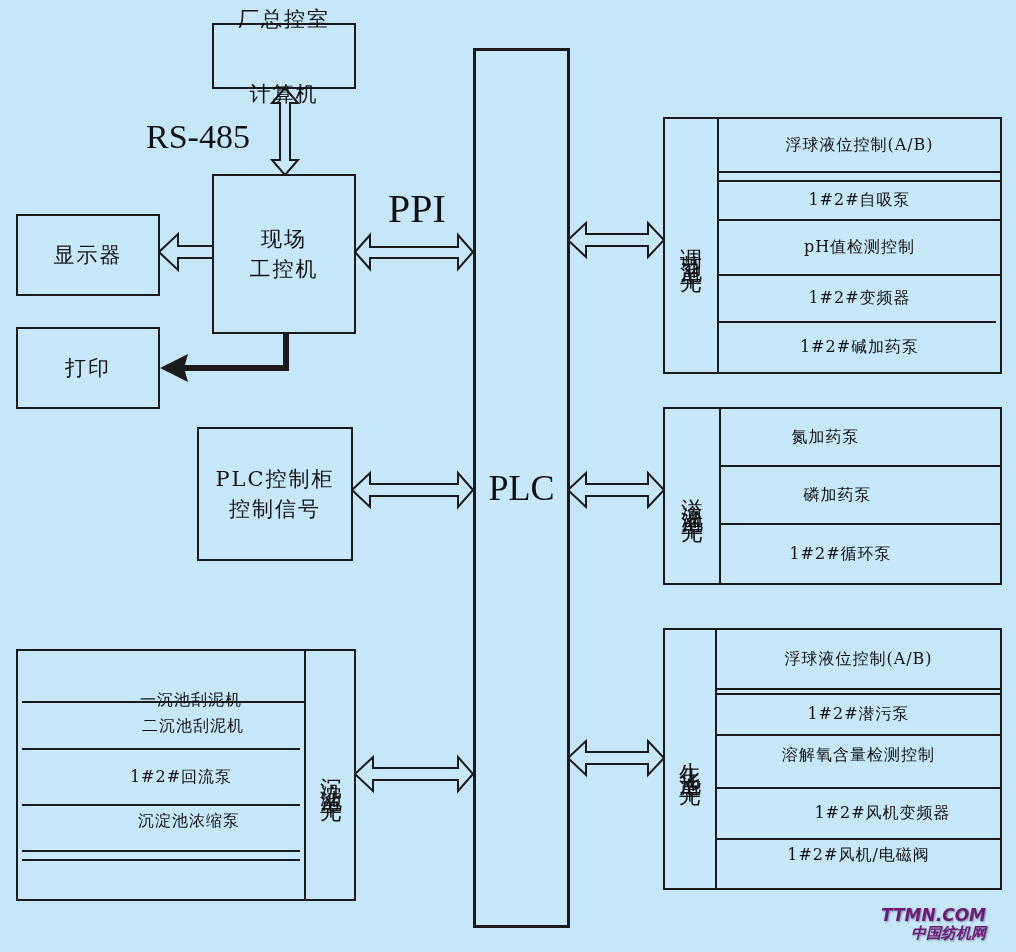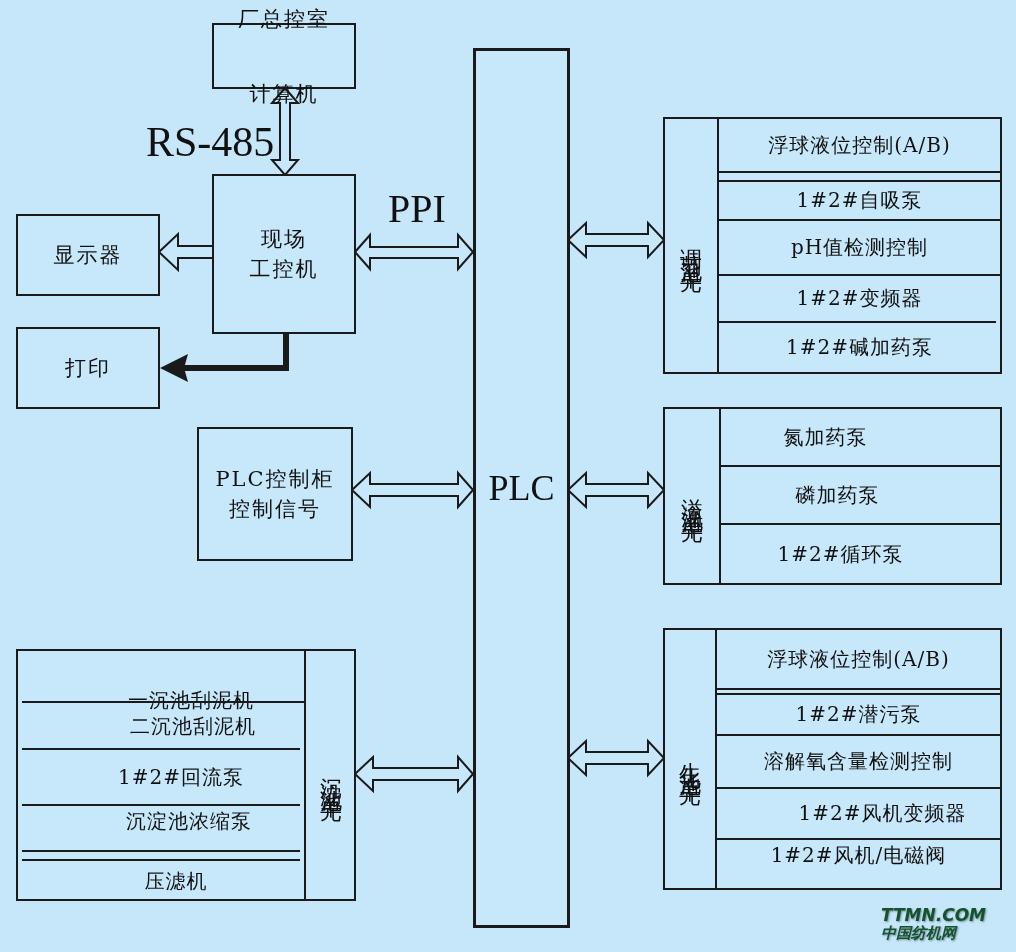--- a/index.html
+++ b/index.html
@@ -16,33 +16,33 @@
   .center-text {
     display: flex; align-items: center; justify-content: center;
     text-align: center; flex-direction: column;
   }
   .lbl { font-size: 21px; line-height: 30px; letter-spacing: 2px; }
   .big { font-family: "Liberation Serif", serif; font-size: 36px; }
   .plain { position: absolute; font-family: "Liberation Serif", serif; }
   .row {
     position: absolute; left: 0; right: 0; box-sizing: border-box;
     display: flex; align-items: center; justify-content: center;
-    font-size: 20px; letter-spacing: 1px;
+    font-size: 16px; letter-spacing: 1px;
   }
   .sep { position: absolute; left: 0; right: 0; height: 0; border-top: 2px solid #1a1a1a; }
   .vert {
     position: absolute; top: 0; bottom: 0; box-sizing: border-box;
     display: flex; align-items: center; justify-content: center;
     writing-mode: vertical-rl; text-orientation: upright;
     font-size: 22px; letter-spacing: 6px;
   }
   svg.arrows { position: absolute; left: 0; top: 0; }
   .watermark {
-    position: absolute; right: 30px; bottom: 10px; text-align: left;
-    color: #14532d; font-family: "DejaVu Sans", sans-serif; font-weight: bold; font-style: italic;
+    position: absolute; right: 30px; bottom: 10px; text-align: right;
+    color: #701a75; font-family: "DejaVu Sans", sans-serif; font-weight: bold; font-style: italic;
     text-shadow: 1px 1px 2px #7a8fa0; line-height: 18px;
   }
 </style>
 </head>
 <body>
 
 <svg class="arrows" width="1016" height="952">
   <g fill="#c7e8fa" stroke="#1a1a1a" stroke-width="2" stroke-linejoin="miter">
 
     <polygon points="285,88 298,103 290,103 290,160 298,160 285,175 272,160 280,160 280,103 272,103"></polygon>
@@ -61,21 +61,21 @@
 
   <polyline points="286,332 286,368 180,368" fill="none" stroke="#1a1a1a" stroke-width="6"></polyline>
   <polygon points="160,368 188,354 184,368 188,382" fill="#1a1a1a"></polygon>
 </svg>
 
 <div class="box center-text lbl" style="left:212px; top:23px; width:144px; height:66px;gap:45px;">
   <span>厂总控室</span>
   <span>计算机</span>
 </div>
 
-<div class="plain" style="left:146px; top:118px; font-size:42px;">RS-485</div>
+<div class="plain" style="left:146px; top:118px; font-size:34px;">RS-485</div>
 
 <div class="plain" style="left:388px; top:185px; font-size:40px;">PPI</div>
 
 <div class="box center-text lbl" style="left:212px; top:174px; width:144px; height:160px;">
   <span>现场</span>
   <span>工控机</span>
 </div>
 
 <div class="box center-text lbl" style="left:16px; top:214px; width:144px; height:82px;">
   <span>显示器</span>
@@ -122,40 +122,39 @@
 </div>
 
 <div class="box" style="left:663px; top:628px; width:339px; height:262px;">
   <div class="vert" style="left:0; width:52px; border-right:2px solid #1a1a1a;">生化池单元</div>
   <div style="position:absolute; left:52px; right:0; top:0; bottom:0;">
     <div class="row" style="top:0; height:58px;">浮球液位控制(A/B)</div>
     <div class="sep" style="top:58px;"></div>
     <div class="sep" style="top:63px;"></div>
     <div class="row" style="top:64px; height:40px;">1#2#潜污泵</div>
     <div class="sep" style="top:104px;"></div>
-    <div class="row" style="top:105px; height:52px;">溶解氧含量检测控制</div>
+    <div class="row" style="top:99px; height:52px;">溶解氧含量检测控制</div>
     <div class="sep" style="top:157px;"></div>
     <div class="row" style="top:158px; height:50px;margin-left:48px;">1#2#风机变频器</div>
     <div class="sep" style="top:208px;"></div>
     <div class="row" style="top:209px; height:33px;border-radius:13px;">1#2#风机/电磁阀</div>
   </div>
 </div>
 
 <div class="box" style="left:16px; top:649px; width:340px; height:252px;">
   <div style="position:absolute; left:0; width:286px; top:0; bottom:0;">
     <div class="row" style="top:0; height:50px; padding-left:60px;margin-top:24px;">一沉池刮泥机</div>
     <div class="sep" style="top:50px; left:4px;"></div>
     <div class="row" style="top:52px; height:46px; padding-left:64px;">二沉池刮泥机</div>
     <div class="sep" style="top:97px; left:4px; right:4px;"></div>
     <div class="row" style="top:99px; height:54px; padding-left:40px;text-align:center;">1#2#回流泵</div>
     <div class="sep" style="top:153px; left:4px; right:4px;"></div>
     <div class="row" style="top:155px; height:30px; padding-left:56px;">沉淀池浓缩泵</div>
     <div class="sep" style="top:199px; left:4px; right:4px;"></div>
     <div class="sep" style="top:208px; left:4px; right:4px;"></div>
-    <div class="row" style="top:210px; height:40px; padding-left:30px;">压滤机</div>
   </div>
   <div class="vert" style="left:286px; width:52px; border-left:2px solid #1a1a1a;">沉淀池单元</div>
 </div>
 
 <div class="watermark">
   <div style="font-size:17px;">TTMN.COM</div>
   <div style="font-size:15px;">中国纺机网</div>
 </div>
 
 </body></html>

